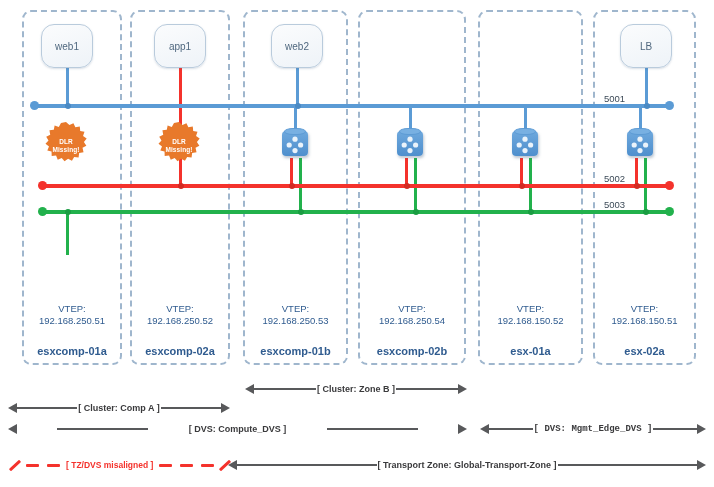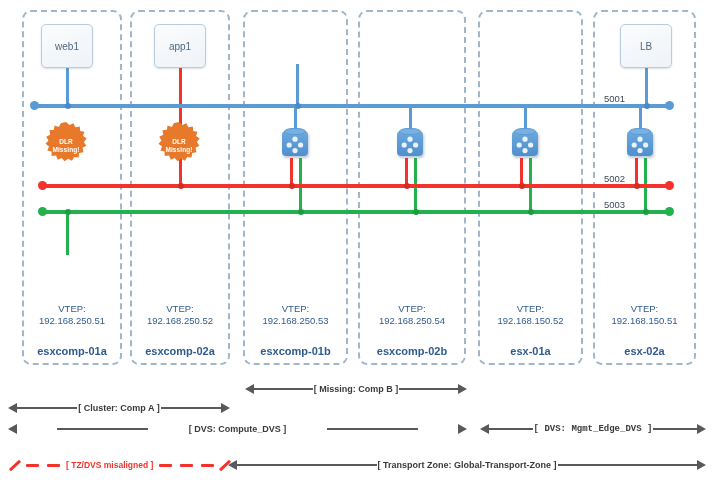--- a/index.html
+++ b/index.html
@@ -30,21 +30,21 @@
     font-weight:bold;
     white-space:nowrap;
   }
 
   
   .vm{
     position:absolute;
     width:52px;height:44px;
     box-sizing:border-box;
     border:1px solid #b9cbdc;
-    border-radius:5px;
+    border-radius:13px;
     background:linear-gradient(160deg,#fbfcfd 0%,#eef3f8 100%);
     box-shadow:0 1px 2px rgba(80,110,140,.22);
     color:#50687f;
     font-size:10px;
     display:flex;align-items:center;justify-content:center;
   }
 
   
   .netline{position:absolute;height:4px;border-radius:2px;}
   .endcap{position:absolute;width:9px;height:9px;border-radius:50%;}
@@ -218,20 +218,23 @@
   <div class="junction" style="left:413px;top:209px;background:#1a9d42;"></div>
   <div class="junction" style="left:528px;top:209px;background:#1a9d42;"></div>
   <div class="junction" style="left:643px;top:209px;background:#1a9d42;"></div>
 
   <div class="vm" style="left:41px;top:24px;">
     <span>web1</span>
   </div>
   <div class="vm" style="left:154px;top:24px;">
     <span>app1</span>
   </div>
+  <div class="vm" style="left:271px;top:24px;">
+    <span>web2</span>
+  </div>
   <div class="vm" style="left:620px;top:24px;">
     <span>LB</span>
   </div>
 
   <div class="router" style="left:282px;top:128px;">
     <div class="body"></div>
     <div class="cap"></div>
     <svg width="20" height="20" viewBox="0 0 20 20">
       <circle cx="10" cy="4.2" r="2.6" fill="#eaf3fb"></circle>
       <circle cx="10" cy="15.6" r="2.6" fill="#eaf3fb"></circle>
@@ -288,21 +291,21 @@
   <div class="spanbar" style="left:8px;top:400px;width:222px;">
     <div class="arrowL"></div>
     <div class="fill"></div>
     <div class="txt">[ Cluster: Comp A ]</div>
     <div class="fill"></div>
     <div class="arrowR"></div>
   </div>
   <div class="spanbar" style="left:245px;top:381px;width:222px;">
     <div class="arrowL"></div>
     <div class="fill"></div>
-    <div class="txt">[ Missing: Comp B ]</div>
+    <div class="txt">[ Cluster: Zone B ]</div>
     <div class="fill"></div>
     <div class="arrowR"></div>
   </div>
 
   <div class="spanbar" style="left:8px;top:421px;width:459px;gap:40px;">
     <div class="arrowL"></div>
     <div class="fill"></div>
     <div class="txt">[ DVS: Compute_DVS ]</div>
     <div class="fill"></div>
     <div class="arrowR"></div>

